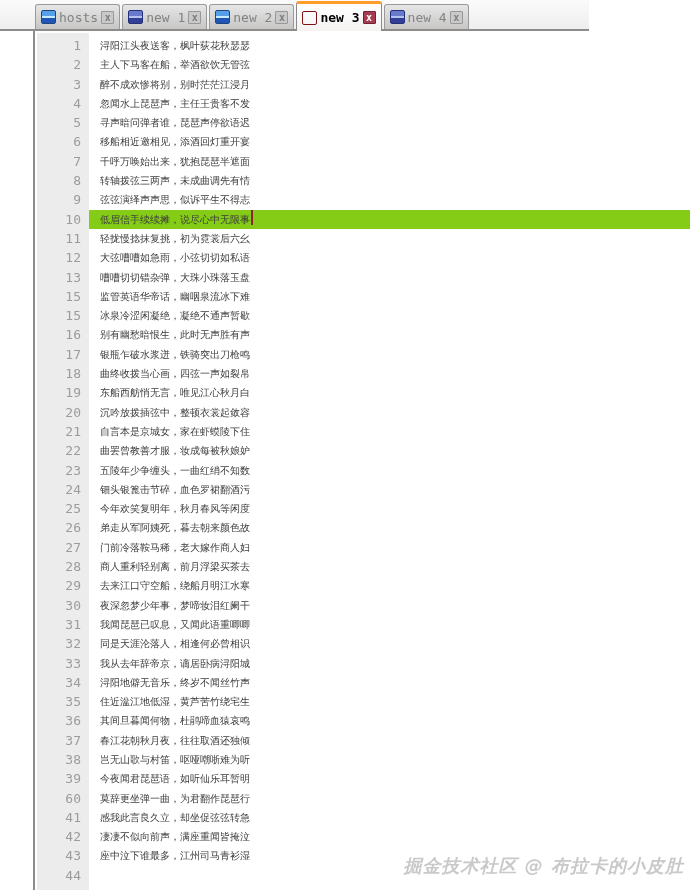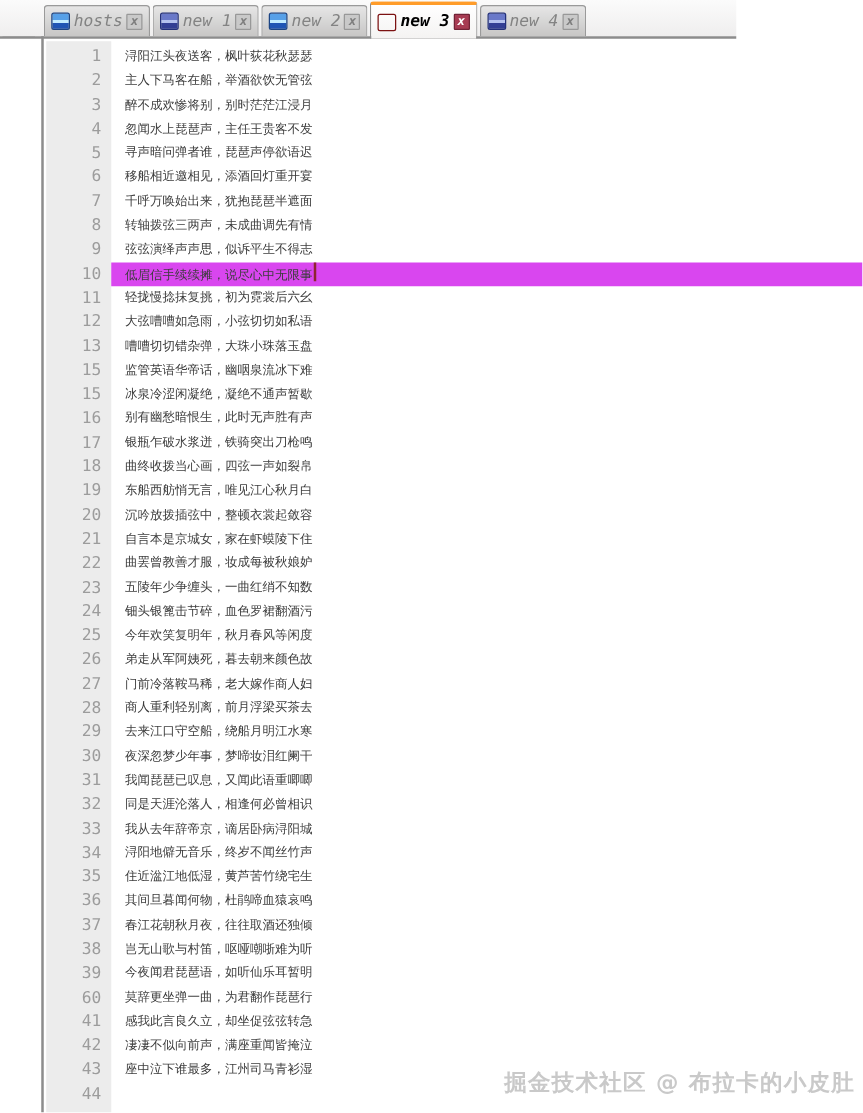--- a/index.html
+++ b/index.html
@@ -11,21 +11,20 @@
   }
 
   
   .tabbar {
     position:absolute; left:0; top:0; width:589px; height:31px;
     background:linear-gradient(#fbfbfb,#efeeee);
     border-bottom:2px solid #8c8c8c;
     display:flex; align-items:flex-end;
     padding-left:35px;
     z-index:5;
-    font-style:italic;
   }
   .tab {
     display:flex; align-items:center; gap:3px;
     height:25px; padding:0 5px;
     margin-right:2px;
     background:linear-gradient(#e6e6e6,#c7c6c5);
     border:1px solid #9a9a9a; border-bottom:none;
     border-radius:3px 3px 0 0;
     font-family:"DejaVu Sans Mono", monospace;
     font-size:13px; color:#838383;
@@ -96,33 +95,33 @@
     text-align:right; padding-right:8px;
     font-family:"DejaVu Sans Mono", monospace;
     font-size:13px; color:#9c9c9c;
   }
   .cl {
     display:block; height:19.3px; line-height:19.3px;
     padding-left:11px;
     font-size:10px; color:#3c3c3c;
     white-space:pre;
   }
-  .cl.active { background:#d946ef; }
+  .cl.active { background:#84cc16; }
   .caret {
     display:inline-block; width:2px; height:15px;
     background:#8e2430; vertical-align:-2px; margin-left:1px;
   }
 
   
   .watermark {
     position:absolute; right:6px; bottom:12px;
     font-size:18px; font-weight:bold; letter-spacing:1px;
     color:#c9c9c9;
     text-shadow:1px 1px 0 #ffffff;
-    z-index:10; pointer-events:none;
+    z-index:10; pointer-events:none;font-style:italic;
   }
 </style>
 </head>
 <body>
 
 <div class="tabbar">
 
 <div class="tab">
       <span class="fd fd-blue"></span>
       <span class="tlabel">hosts</span>

